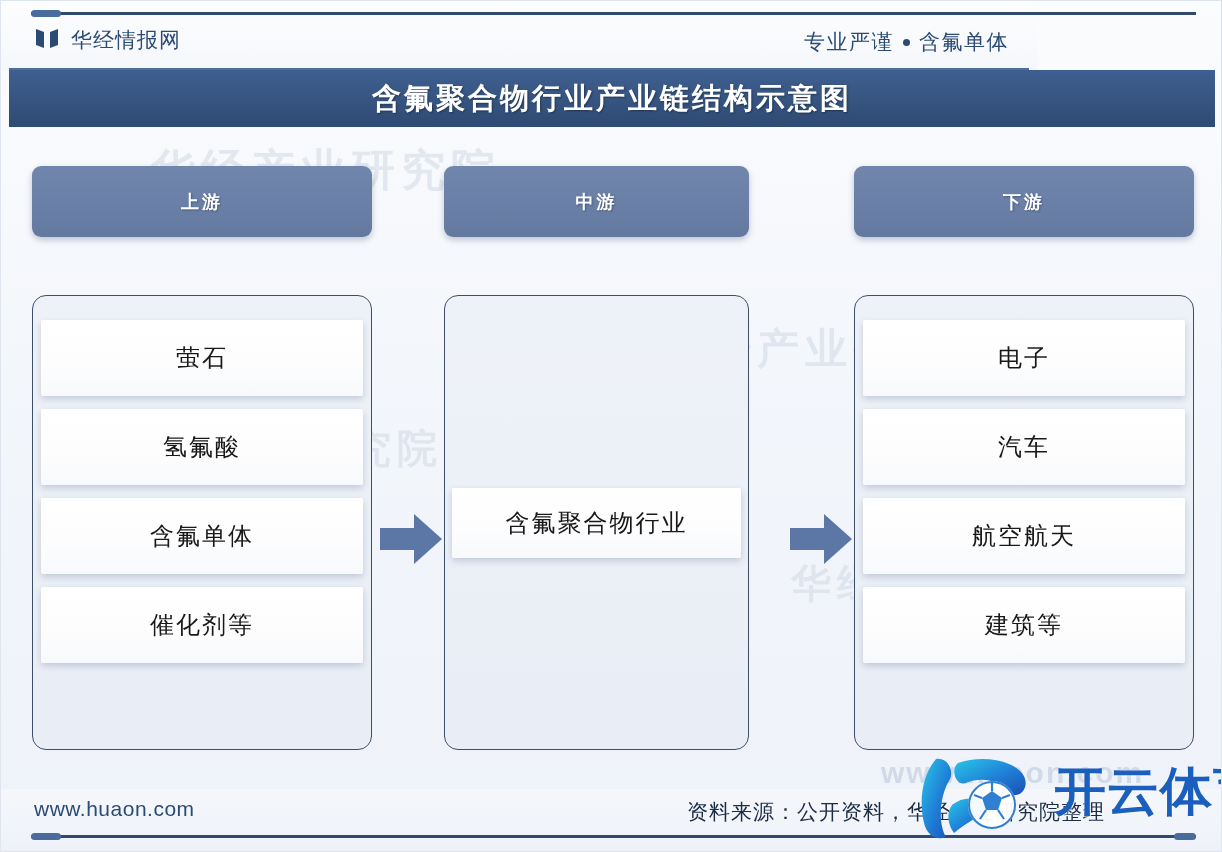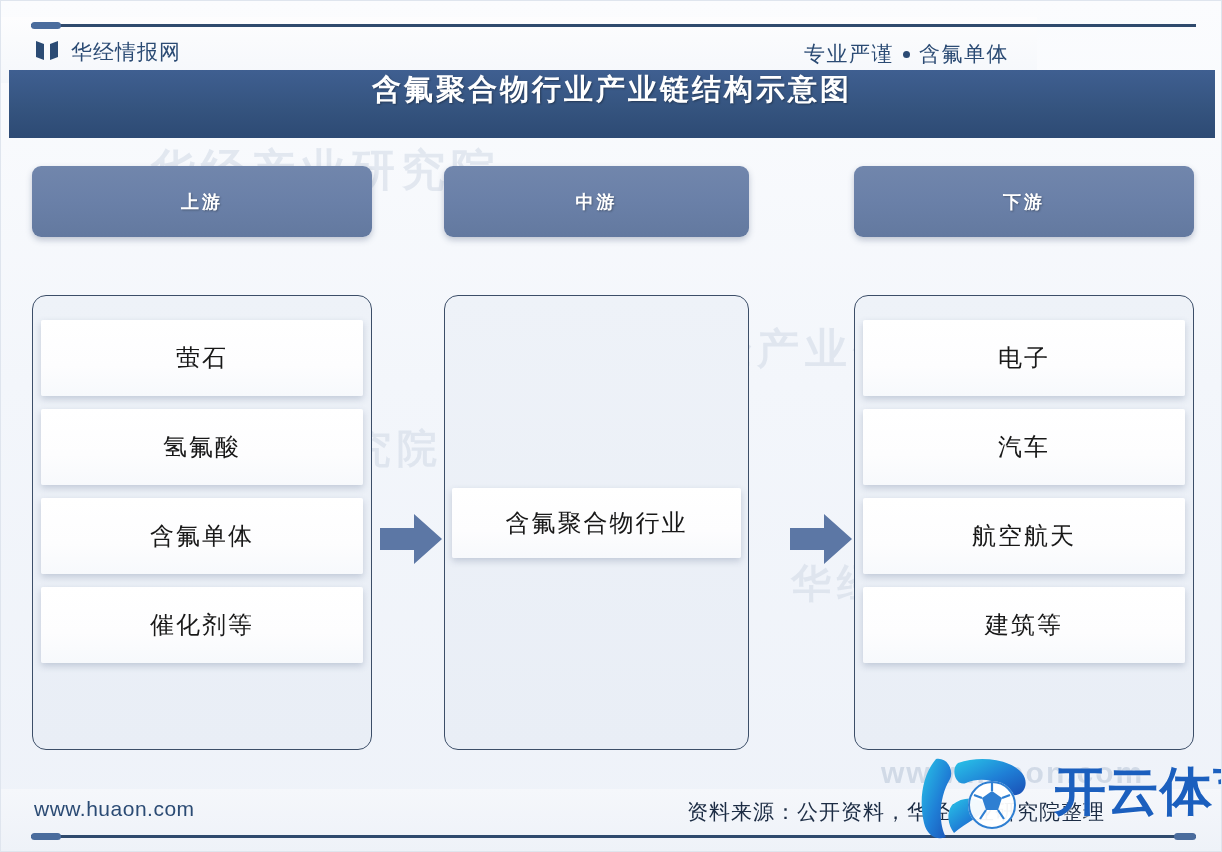--- a/index.html
+++ b/index.html
@@ -20,21 +20,21 @@
     height: 852px;
     background: linear-gradient(180deg, #fbfcfe 0%, #f3f6fb 45%, #eef2f9 100%);
     box-sizing: border-box;
     border: 1px solid #dfe5ee;
     overflow: hidden;
   }
 
   
   .topbar {
     position: absolute;
-    left: 0; top: 16px;
+    left: 0; top: 4px;
     width: 1036px;
     height: 66px;
     background: linear-gradient(180deg, #fdfdfe 0%, #f4f7fb 100%);
     box-sizing: border-box;
   }
   .topbar::after {
     content: "";
     position: absolute;
     left: 8px; right: 8px; bottom: 0;
     height: 3px;
@@ -90,23 +90,24 @@
     border-radius: 50%;
     background: #2b4b74;
     display: inline-block;
   }
 
   
   .title-banner {
     position: absolute;
     left: 8px; top: 69px;
     width: 1206px;
-    height: 68px;
+    height: 57px;
     background: linear-gradient(180deg, #3f5f91 0%, #35547f 55%, #2d4a74 100%);
     display: flex;
+    align-items: center;
     justify-content: center;
   }
   .title-text {
     font-size: 29px;
     font-weight: bold;
     color: #ffffff;
     letter-spacing: 3px;
     text-shadow: 1px 1px 2px rgba(0,0,0,.35);
     white-space: nowrap;
   }

